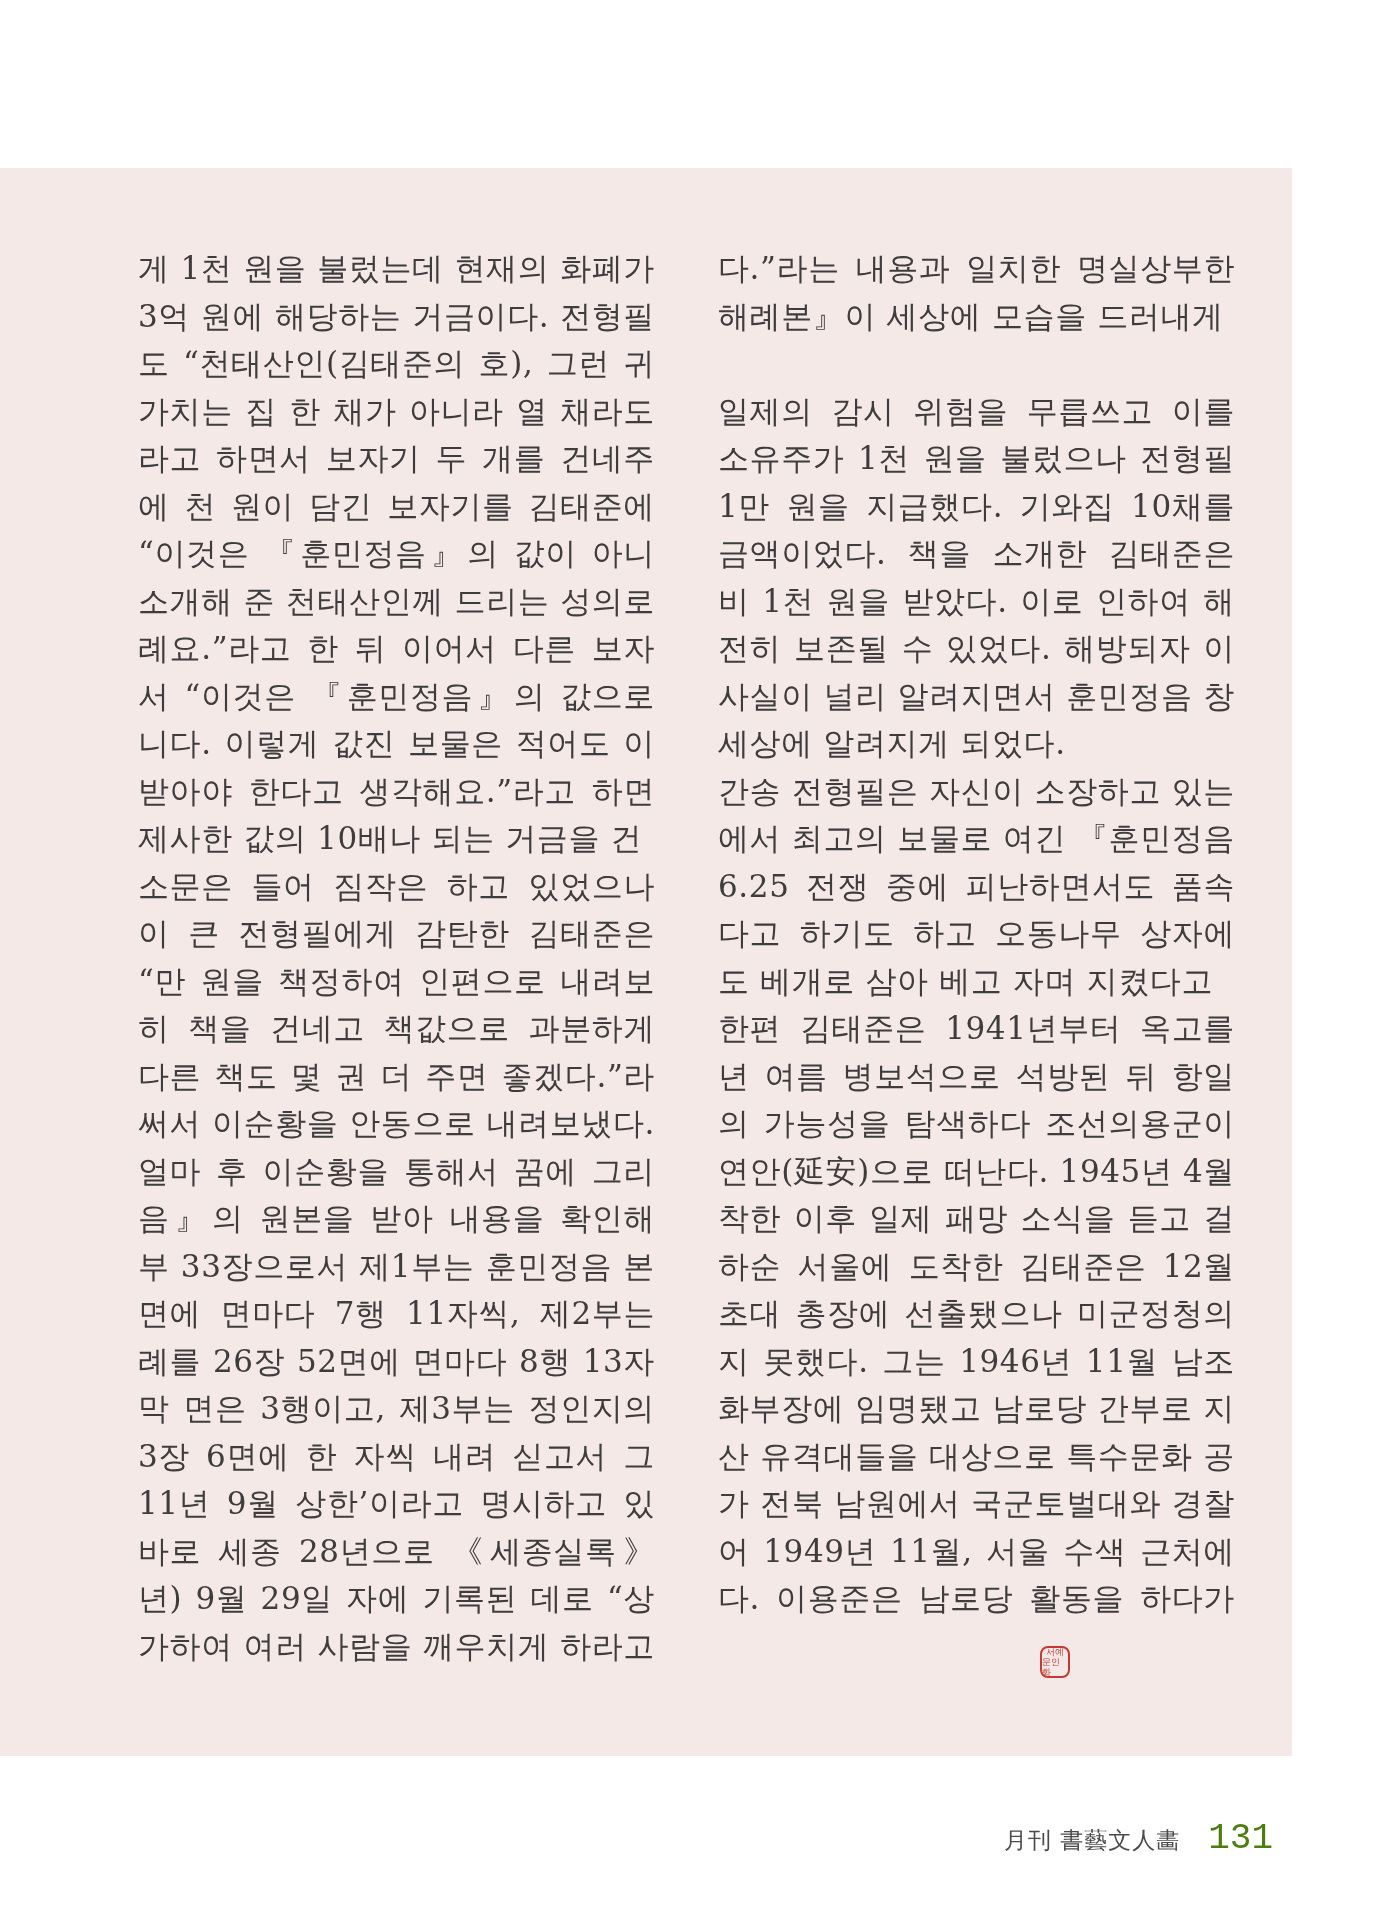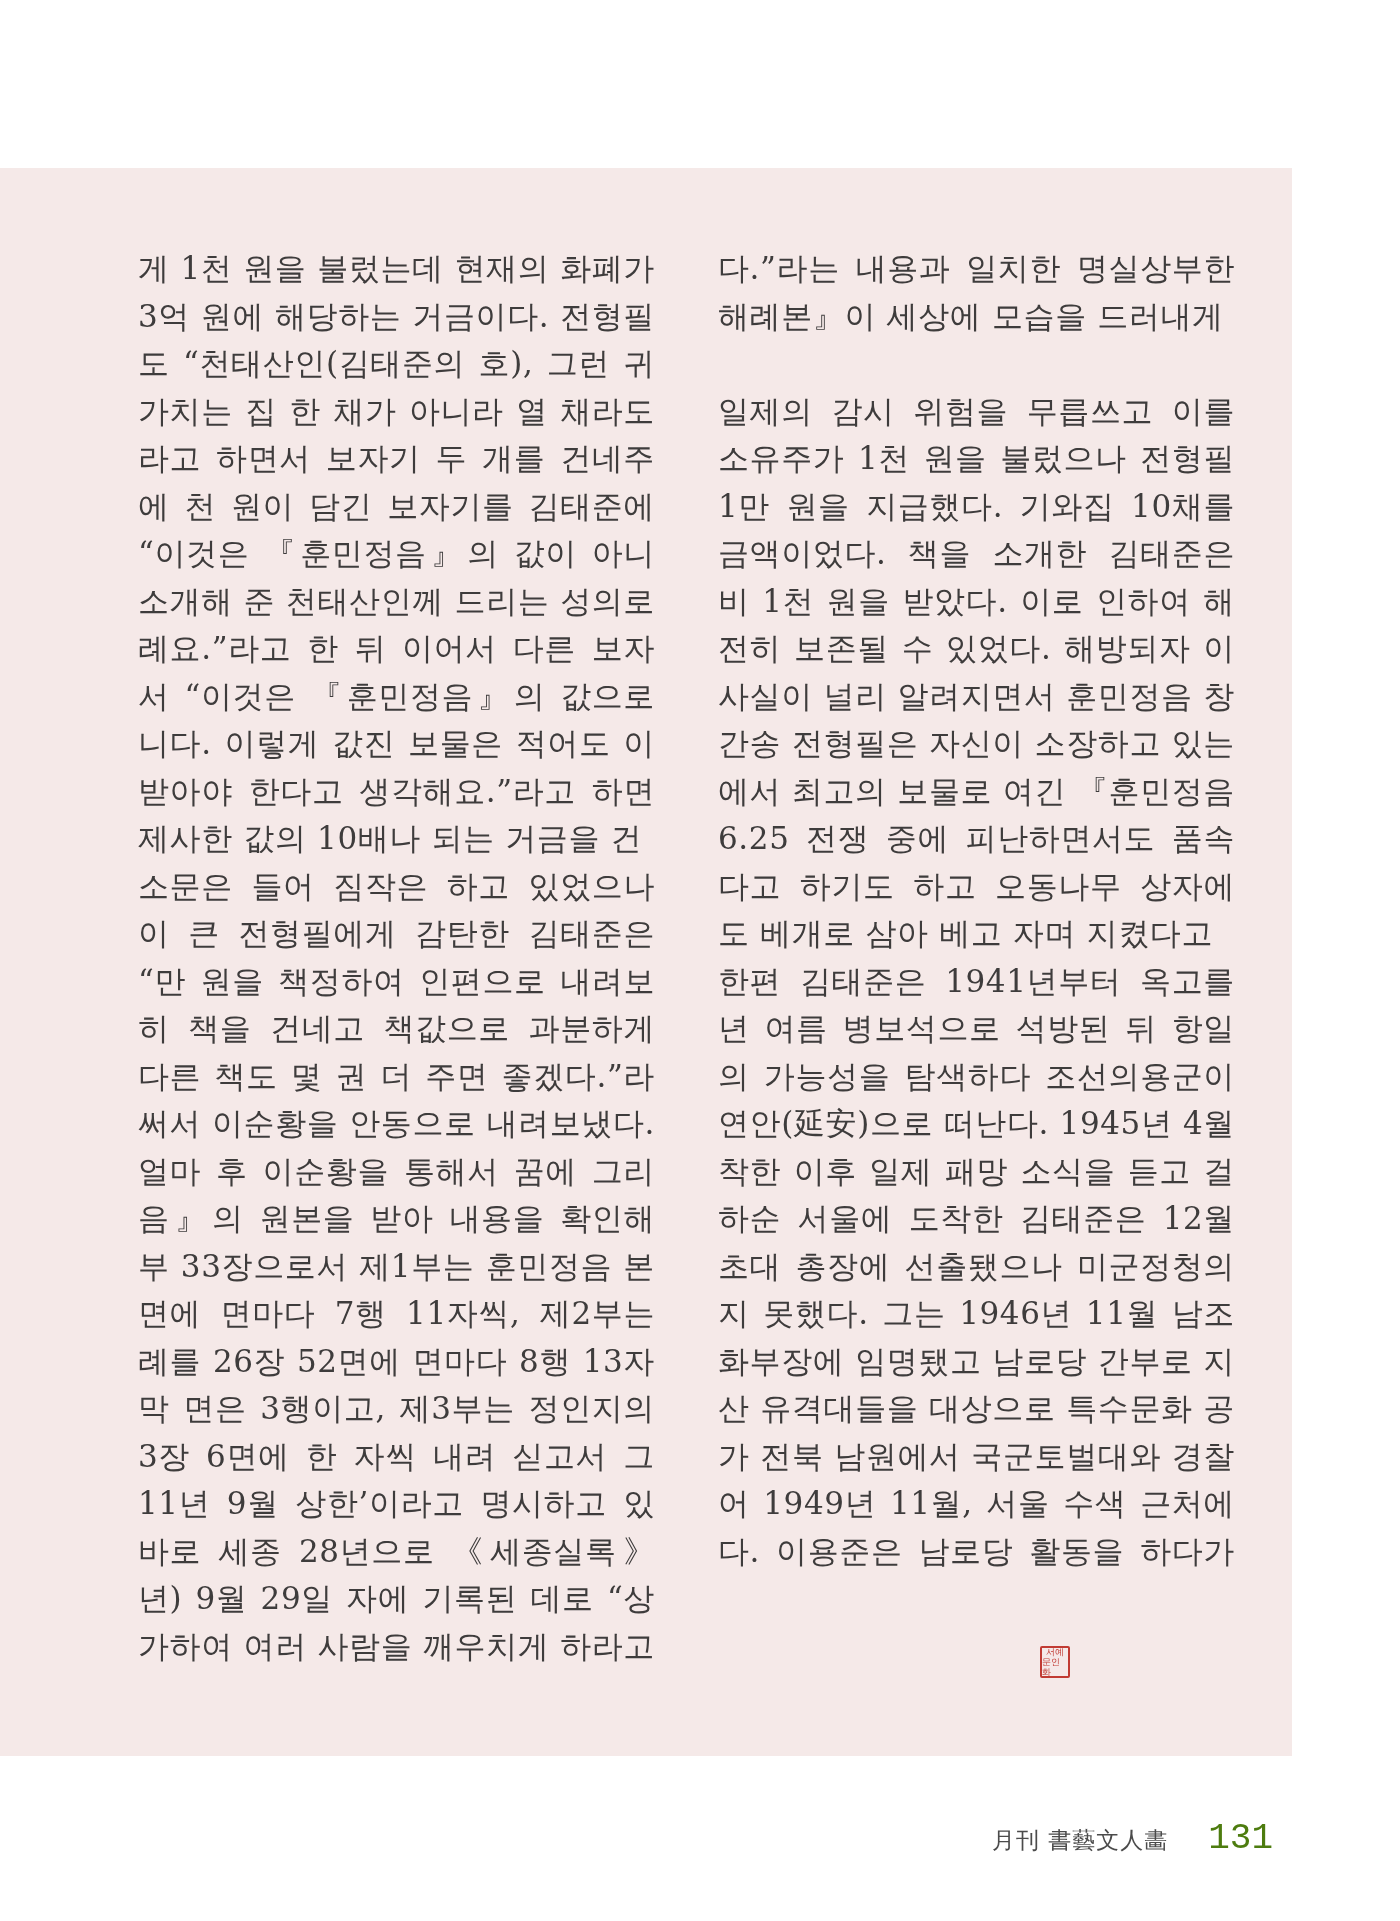--- a/index.html
+++ b/index.html
@@ -37,38 +37,38 @@
   }
   .line.end {
     text-align: left;
     text-align-last: left;
   }
   .seal {
     position: absolute;
     left: 1040px; top: 1646px;
     width: 30px; height: 32px;
     border: 2px solid #c13b33;
-    border-radius: 2px;
+    border-radius: 8px;
     color: #c13b33;
     display: flex;
     flex-direction: column;
     align-items: center;
     justify-content: center;
     font-size: 9px;
     line-height: 10px;
     letter-spacing: 0;
     overflow: hidden;
     box-sizing: border-box;
   }
   .footer {
     position: absolute;
     right: 127px; top: 1818px;
     display: flex;
     align-items: baseline;
-    gap: 40px;
+    gap: 28px;
   }
   .footer .magazine-name {
     font-size: 23px;
     color: #4b4b4b;
     letter-spacing: 1px;
     font-family: "DejaVu Sans", "Liberation Sans", sans-serif;
   }
   .footer .page-number {
     font-size: 36px;
     color: #4d7c0f;
@@ -117,20 +117,21 @@
     <div class="line">다.”라는 내용과 일치한 명실상부한 『훈민정음</div>
     <div class="line end">해례본』이 세상에 모습을 드러내게 되었다.</div>
     <div class="line end"></div>
     <div class="line">일제의 감시 위험을 무릅쓰고 이를 인수했다.</div>
     <div class="line">소유주가 1천 원을 불렀으나 전형필은 10배인</div>
     <div class="line">1만 원을 지급했다. 기와집 10채를 살 수 있는</div>
     <div class="line">금액이었다. 책을 소개한 김태준은 따로 수고</div>
     <div class="line">비 1천 원을 받았다. 이로 인하여 해례본이 온</div>
     <div class="line">전히 보존될 수 있었다. 해방되자 이 책의 존재</div>
     <div class="line">사실이 널리 알려지면서 훈민정음 창제원리가</div>
+    <div class="line end">세상에 알려지게 되었다.</div>
     <div class="line">간송 전형필은 자신이 소장하고 있는 문화재 중</div>
     <div class="line">에서 최고의 보물로 여긴 『훈민정음 해례본』은</div>
     <div class="line">6.25 전쟁 중에 피난하면서도 품속에 넣고 다녔</div>
     <div class="line">다고 하기도 하고 오동나무 상자에 넣어 잘 때</div>
     <div class="line end">도 베개로 삼아 베고 자며 지켰다고 한다.</div>
     <div class="line">한편 김태준은 1941년부터 옥고를 치르다 1943</div>
     <div class="line">년 여름 병보석으로 석방된 뒤 항일 무력운동</div>
     <div class="line">의 가능성을 탐색하다 조선의용군이 주둔하던</div>
     <div class="line">연안(延安)으로 떠난다. 1945년 4월 연안에 도</div>
     <div class="line">착한 이후 일제 패망 소식을 듣고 걸어서 11월</div>

